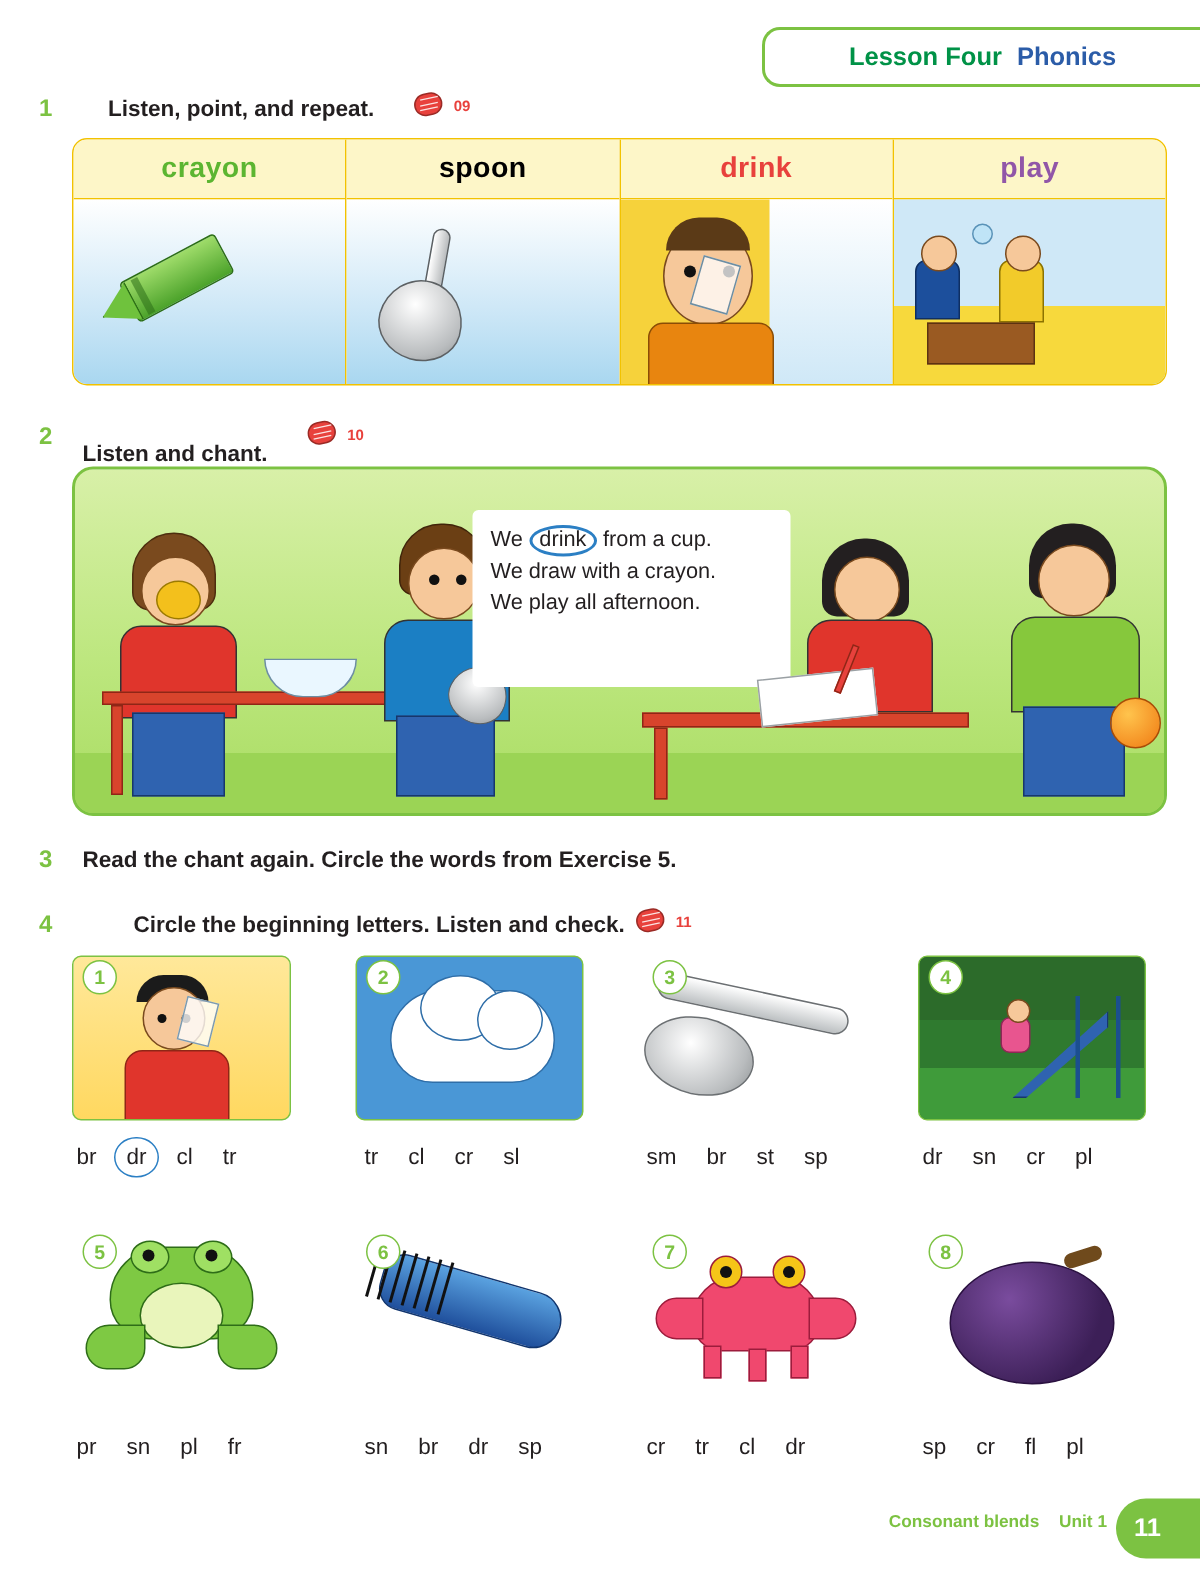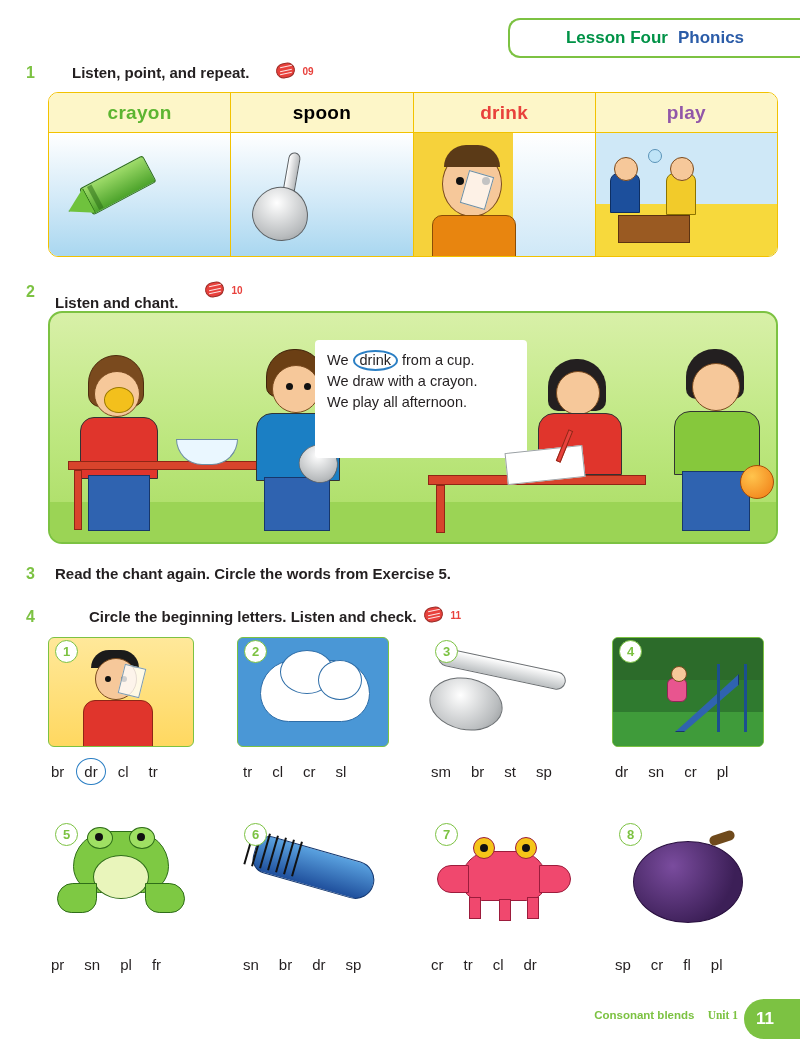--- a/index.html
+++ b/index.html
@@ -275,21 +275,21 @@
     border: 1.8px solid #2b7fc4;
     border-radius: 50%;
   }
 
   
   .footer-text {
     position: absolute;
     right: 62px; bottom: 32px;
     font-size: 11.5px; font-weight: bold; color: #7cc242;
   }
-  .footer-unit { color: #7cc242; margin-left: 10px; font-family: Liberation Serif, serif; }
+  .footer-unit { color: #7cc242; margin-left: 10px; }
   .page-badge {
     position: absolute; right: 0; bottom: 14px;
     width: 56px; height: 40px;
     background: #7cc242;
     border-radius: 20px 0 0 20px;
     color: #ffffff; font-size: 17px; font-weight: bold;
     display: flex; align-items: center; justify-content: center;
     padding-right: 14px;
   }
   .top-rule { position: absolute; left: 0; top: 0; width: 100%; height: 3px; background: #ffffff; }

